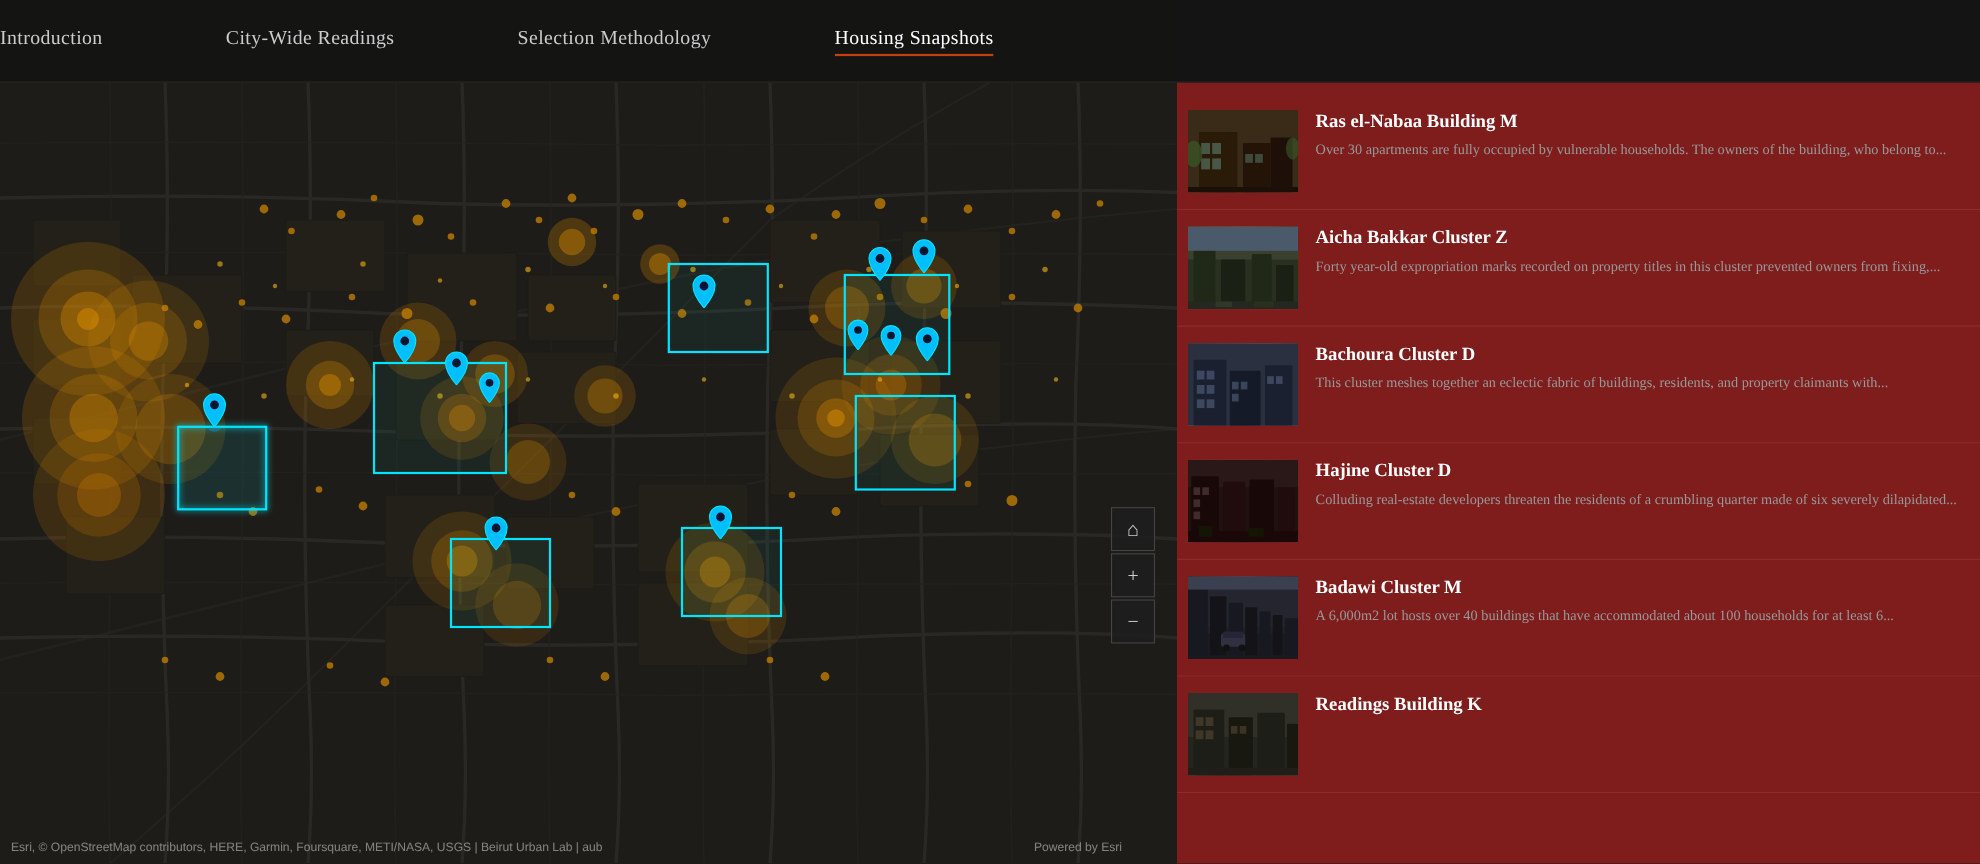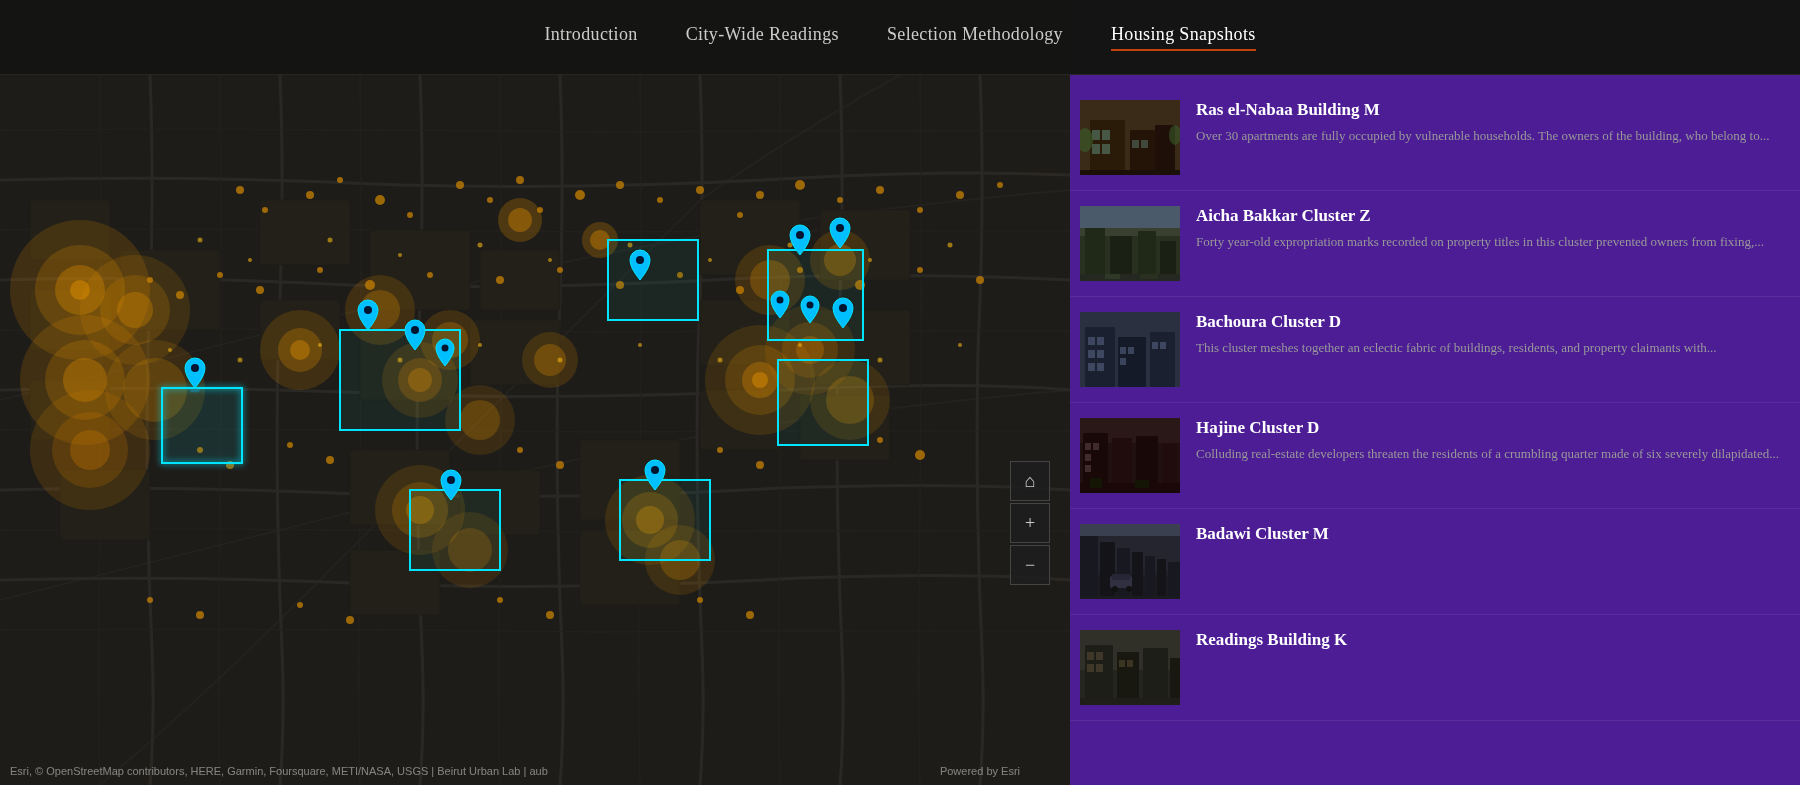--- a/index.html
+++ b/index.html
@@ -2,21 +2,21 @@
 <html><head>
   <meta charset="utf-8">
   <style>
     * { margin: 0; padding: 0; box-sizing: border-box; }
     body { width: 1800px; height: 785px; background: #1a1a1a; font-family: Georgia, 'Times New Roman', serif; overflow: hidden; }
 
     
     nav {
       position: absolute; top: 0; left: 0; right: 0; height: 75px;
       background: rgba(20,20,20,0.92);
-      display: flex; align-items: center; justify-content: center; gap: 48px;
+      display: flex; align-items: center; gap: 112px;
       z-index: 10;
       border-bottom: 1px solid rgba(255,255,255,0.08);
     }
     .nav-item {
       color: #ccc; font-size: 18px; cursor: pointer; letter-spacing: 0.02em;
       padding-bottom: 4px; border-bottom: 2px solid transparent;
     }
     .nav-item.active { color: #fff; border-bottom: 2px solid #c2410c; }
 
     
@@ -55,21 +55,21 @@
       padding-left: 10px;
     }
     .esri-attribution {
       position: absolute; bottom: 8px; right: 50px;
       color: rgba(255,255,255,0.45); font-size: 11px; font-family: sans-serif;
     }
 
     
     .right-panel {
       position: absolute; top: 75px; left: 1070px; right: 0; bottom: 0;
-      background: #4c1d95; overflow-y: auto;
+      background: #7f1d1d; overflow-y: auto;
       padding: 10px 0;
     }
     .right-panel::-webkit-scrollbar { width: 6px; }
     .right-panel::-webkit-scrollbar-track { background: #111; }
     .right-panel::-webkit-scrollbar-thumb { background: #444; }
 
     .snapshot-item {
       display: flex; gap: 0; padding: 15px 20px 15px 10px;
       border-bottom: 1px solid rgba(255,255,255,0.07);
       cursor: pointer;
@@ -577,20 +577,21 @@
         <rect x="30" y="52" width="22" height="12" fill="#303040" rx="2"></rect>
         <rect x="32" y="50" width="18" height="6" fill="#252535" rx="1"></rect>
         <circle cx="35" cy="65" r="3" fill="#111"></circle>
         <circle cx="49" cy="65" r="3" fill="#111"></circle>
 
         <rect x="0" y="0" width="100" height="12" fill="#3a4050"></rect>
       </svg>
     </div>
     <div class="snapshot-content">
       <div class="snapshot-title">Badawi Cluster M</div>
+      <div class="snapshot-desc">A 6,000m2 lot hosts over 40 buildings that have accommodated about 100 households for at least 6...</div>
     </div>
   </div>
 
   <div class="snapshot-item">
     <div class="snapshot-thumb thumb-6">
       <svg width="100" height="75" viewBox="0 0 100 75">
         <rect width="100" height="75" fill="#303028"></rect>
         <rect x="0" y="40" width="100" height="35" fill="#252520"></rect>
         <rect x="5" y="15" width="28" height="60" fill="#1e1e18" rx="1"></rect>
         <rect x="37" y="22" width="22" height="53" fill="#181810" rx="1"></rect>

